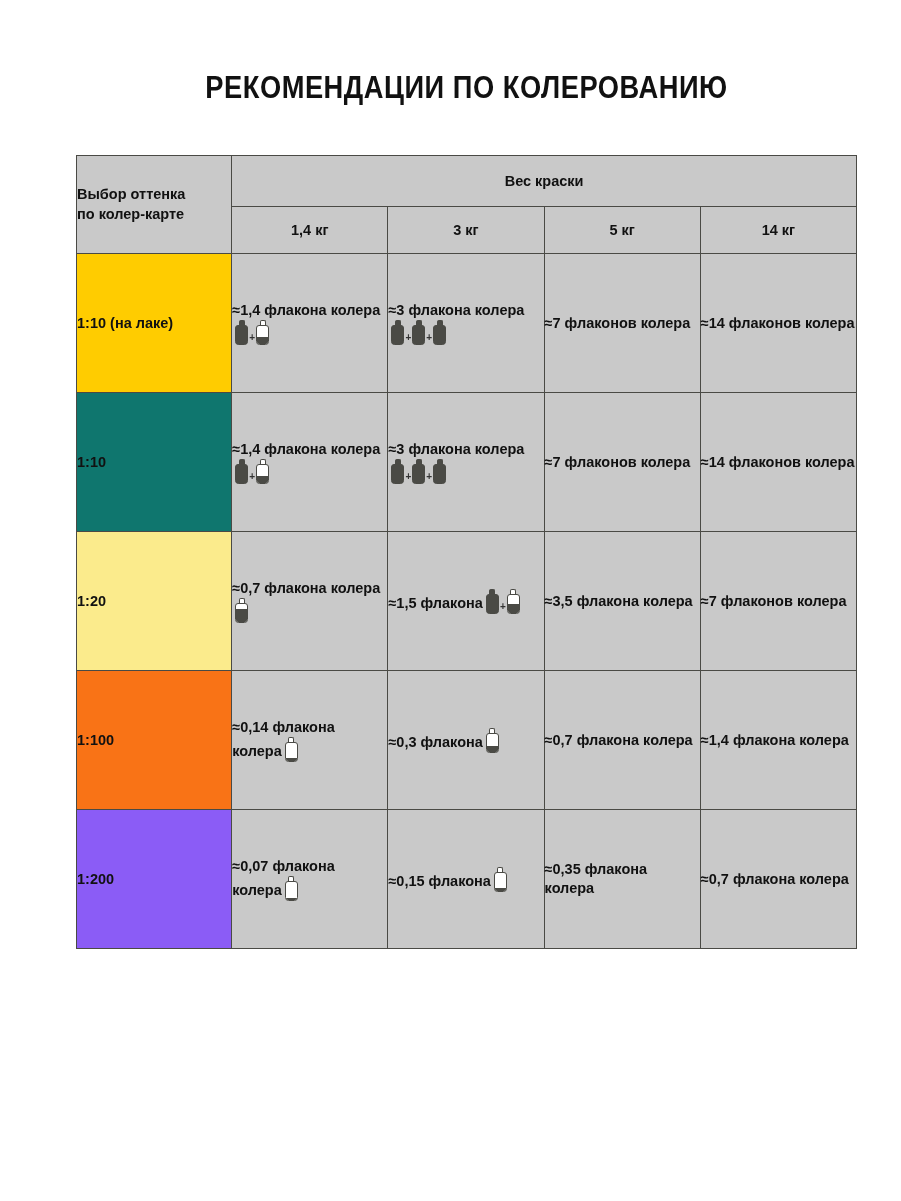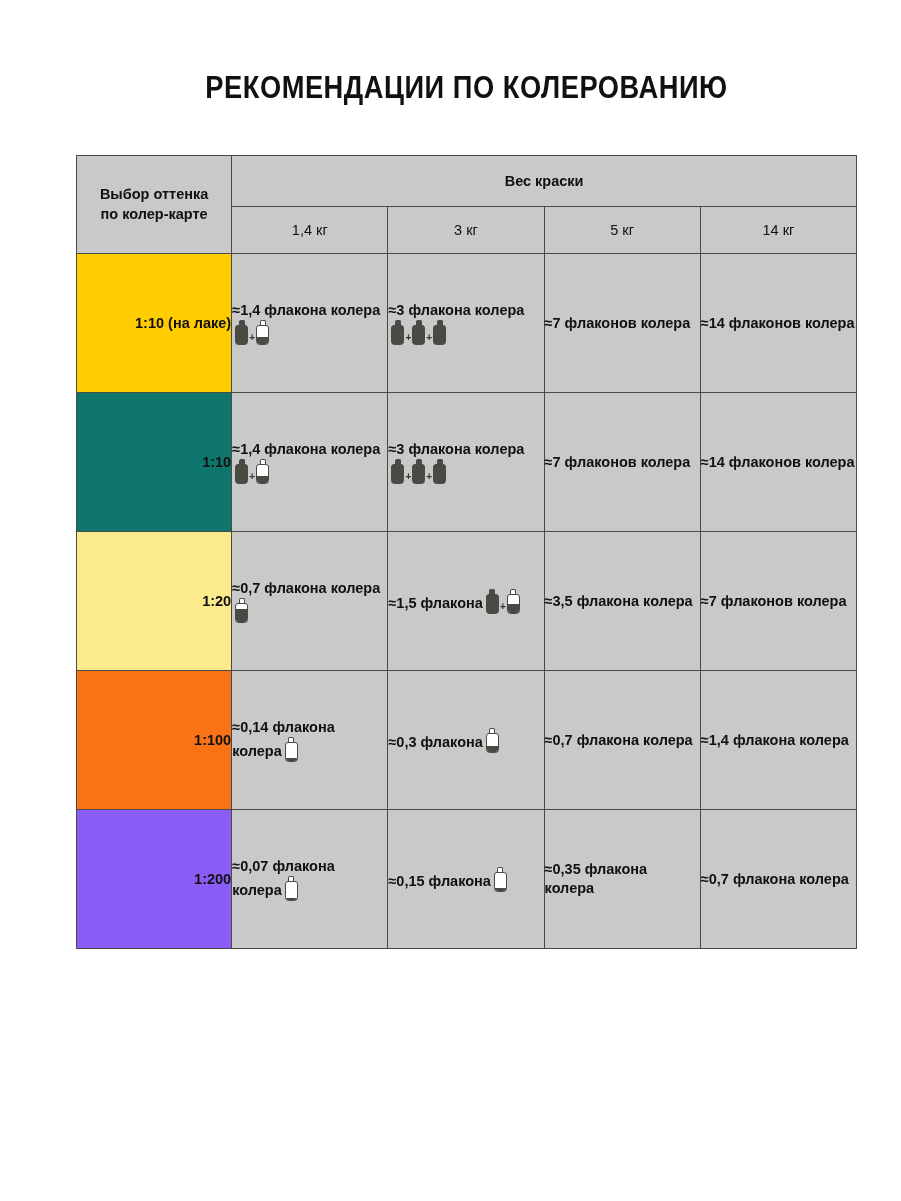--- a/index.html
+++ b/index.html
@@ -53,44 +53,44 @@
   table.colorant td, table.colorant th {
     border: 1px solid #4a4a45;
     padding: 0;
     vertical-align: middle;
   }
 
   .col-shade  { width: 155px; }
   .col-weight { width: 156px; }
   .hdr-shade {
     background: #c9c9c9;
-    text-align: center;
+    text-align: left;
     padding: 0 0 0 14px;
     font-size: 14.5px;
     font-weight: bold;
     line-height: 1.32;
     height: 96px;
   }
   .hdr-group {
     background: #c9c9c9;
     text-align: center;
     font-size: 14.5px;
     font-weight: bold;
     height: 50px;
   }
   .hdr-weight {
     background: #c9c9c9;
     text-align: center;
     font-size: 14.5px;
-    font-weight: normal;
+    font-weight: bold;
     height: 46px;
   }
 
   .shade-cell {
-    text-align: right;
+    text-align: left;
     font-size: 14.5px;
     font-weight: bold;
     height: 138px;
   }
 
   .val-cell {
     background: #c9c9c9;
     text-align: left;
     padding: 0 10px 0 26px;
     font-size: 14.5px;

